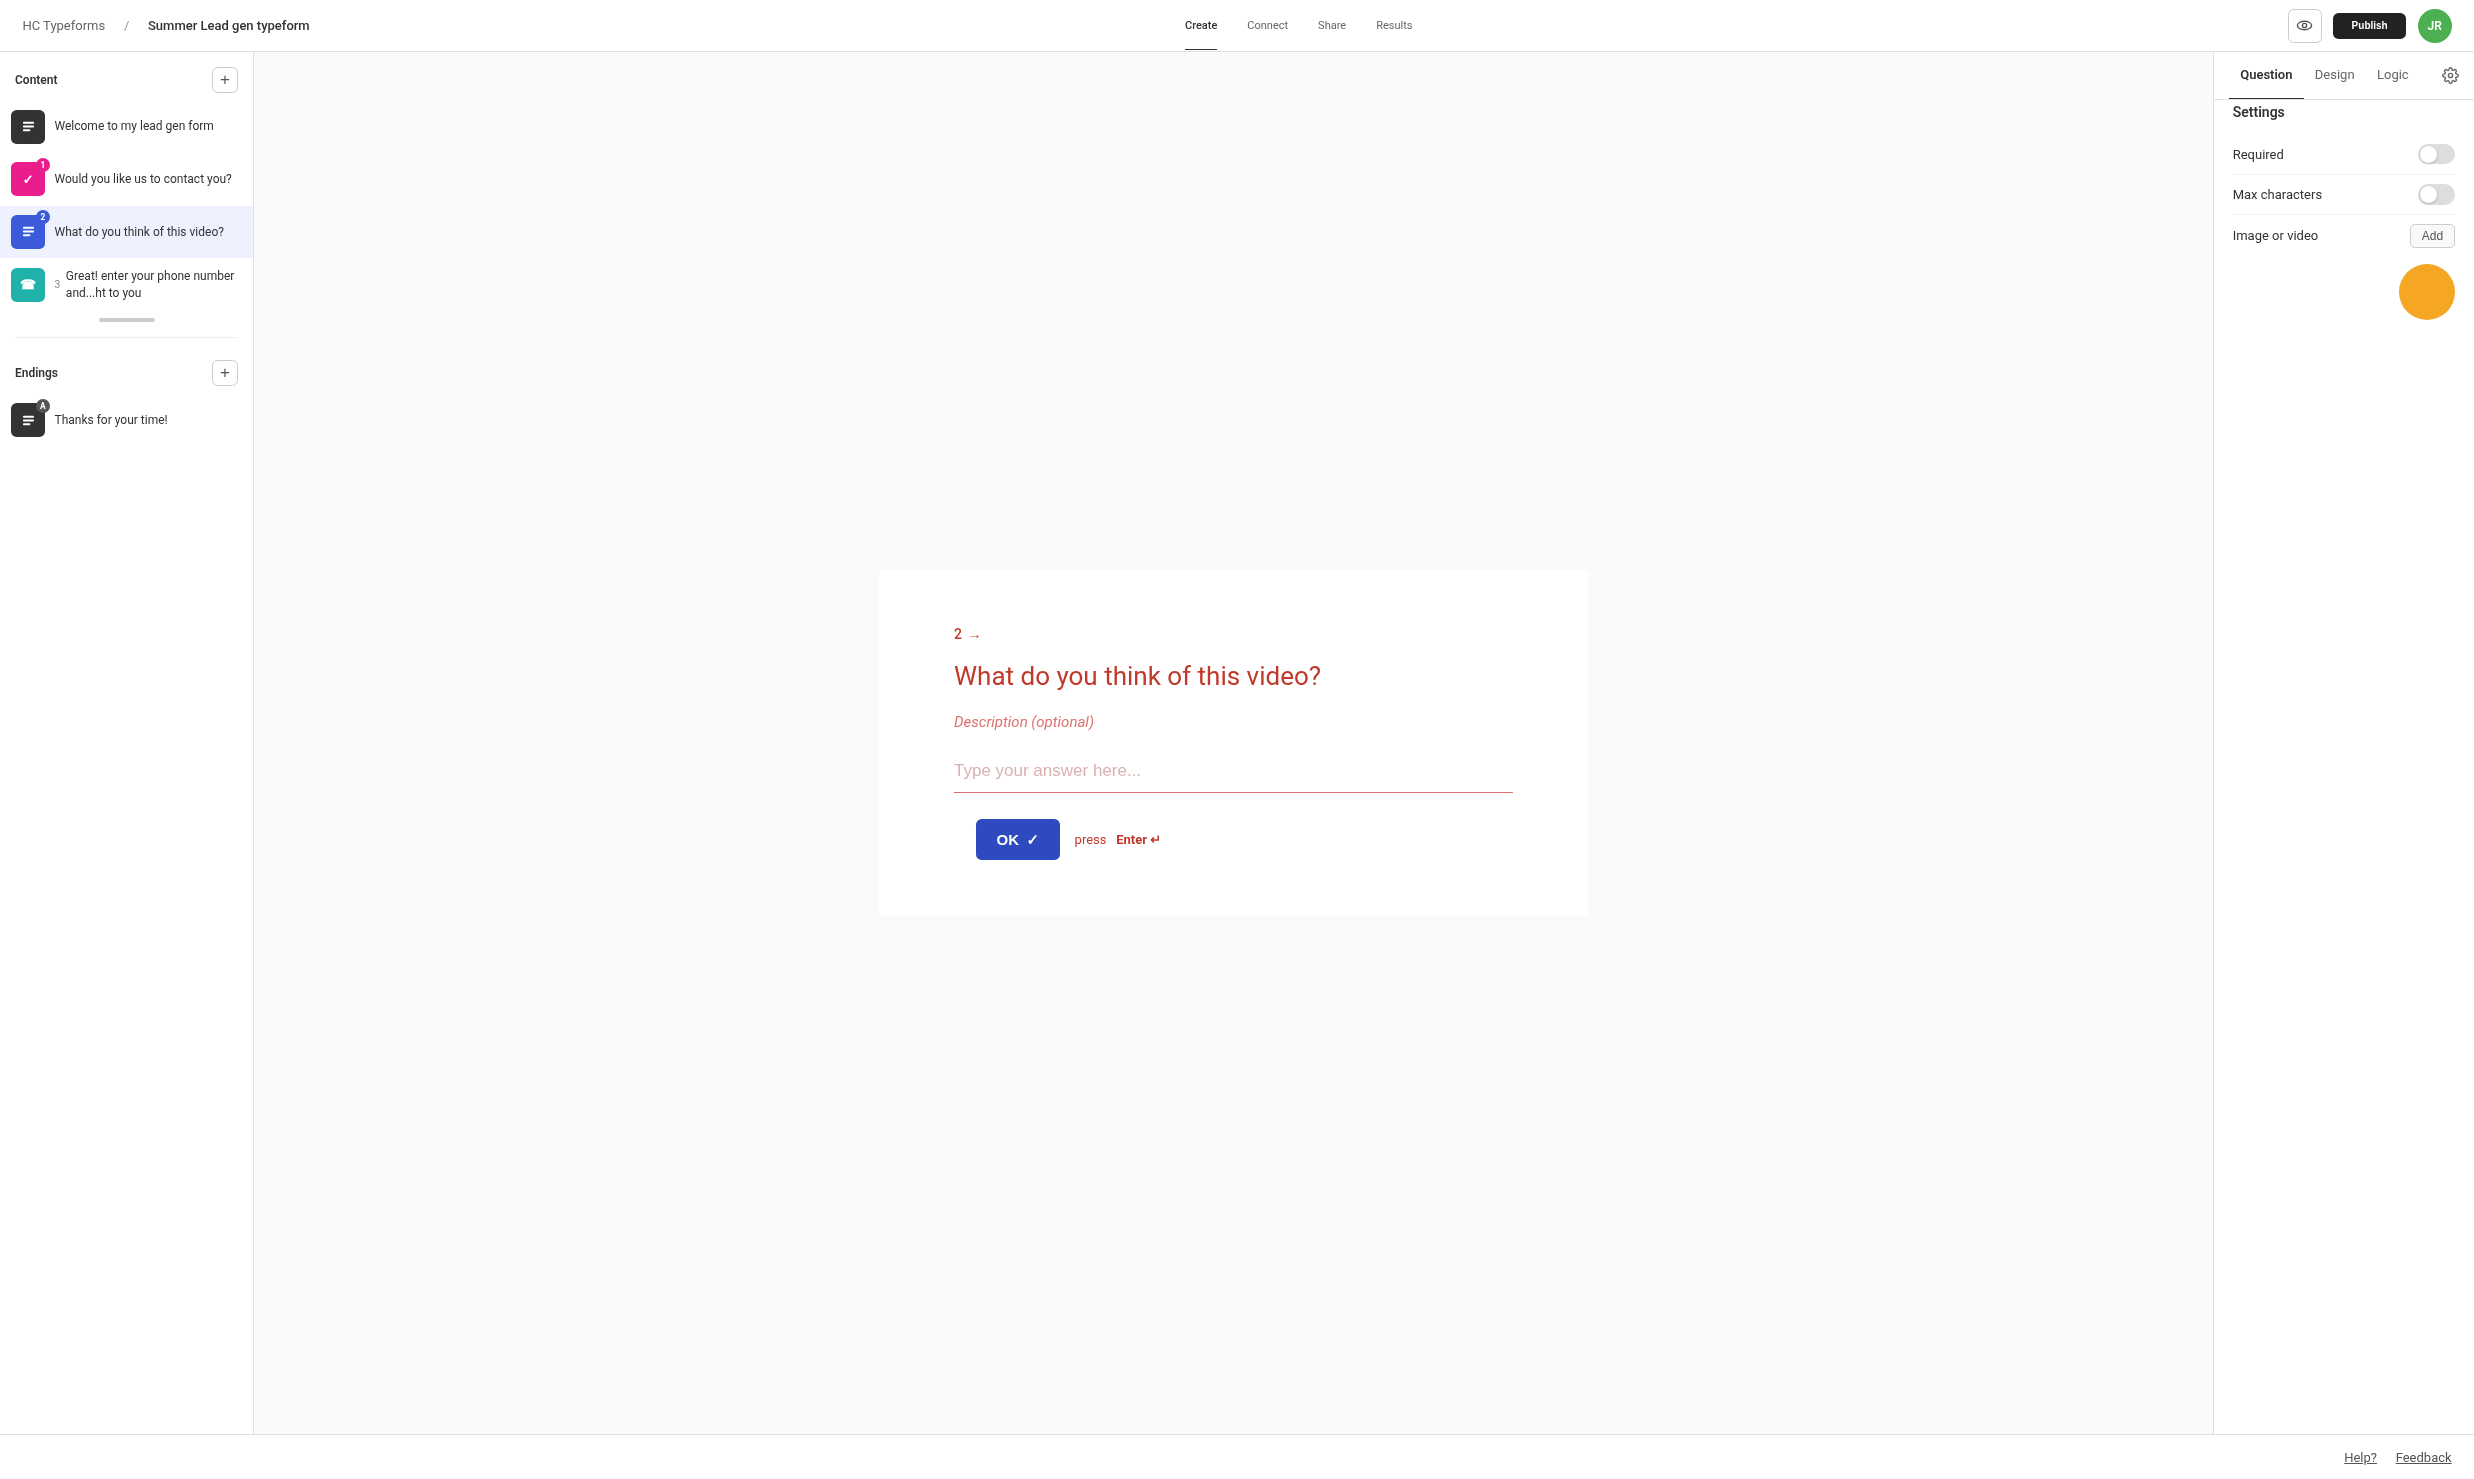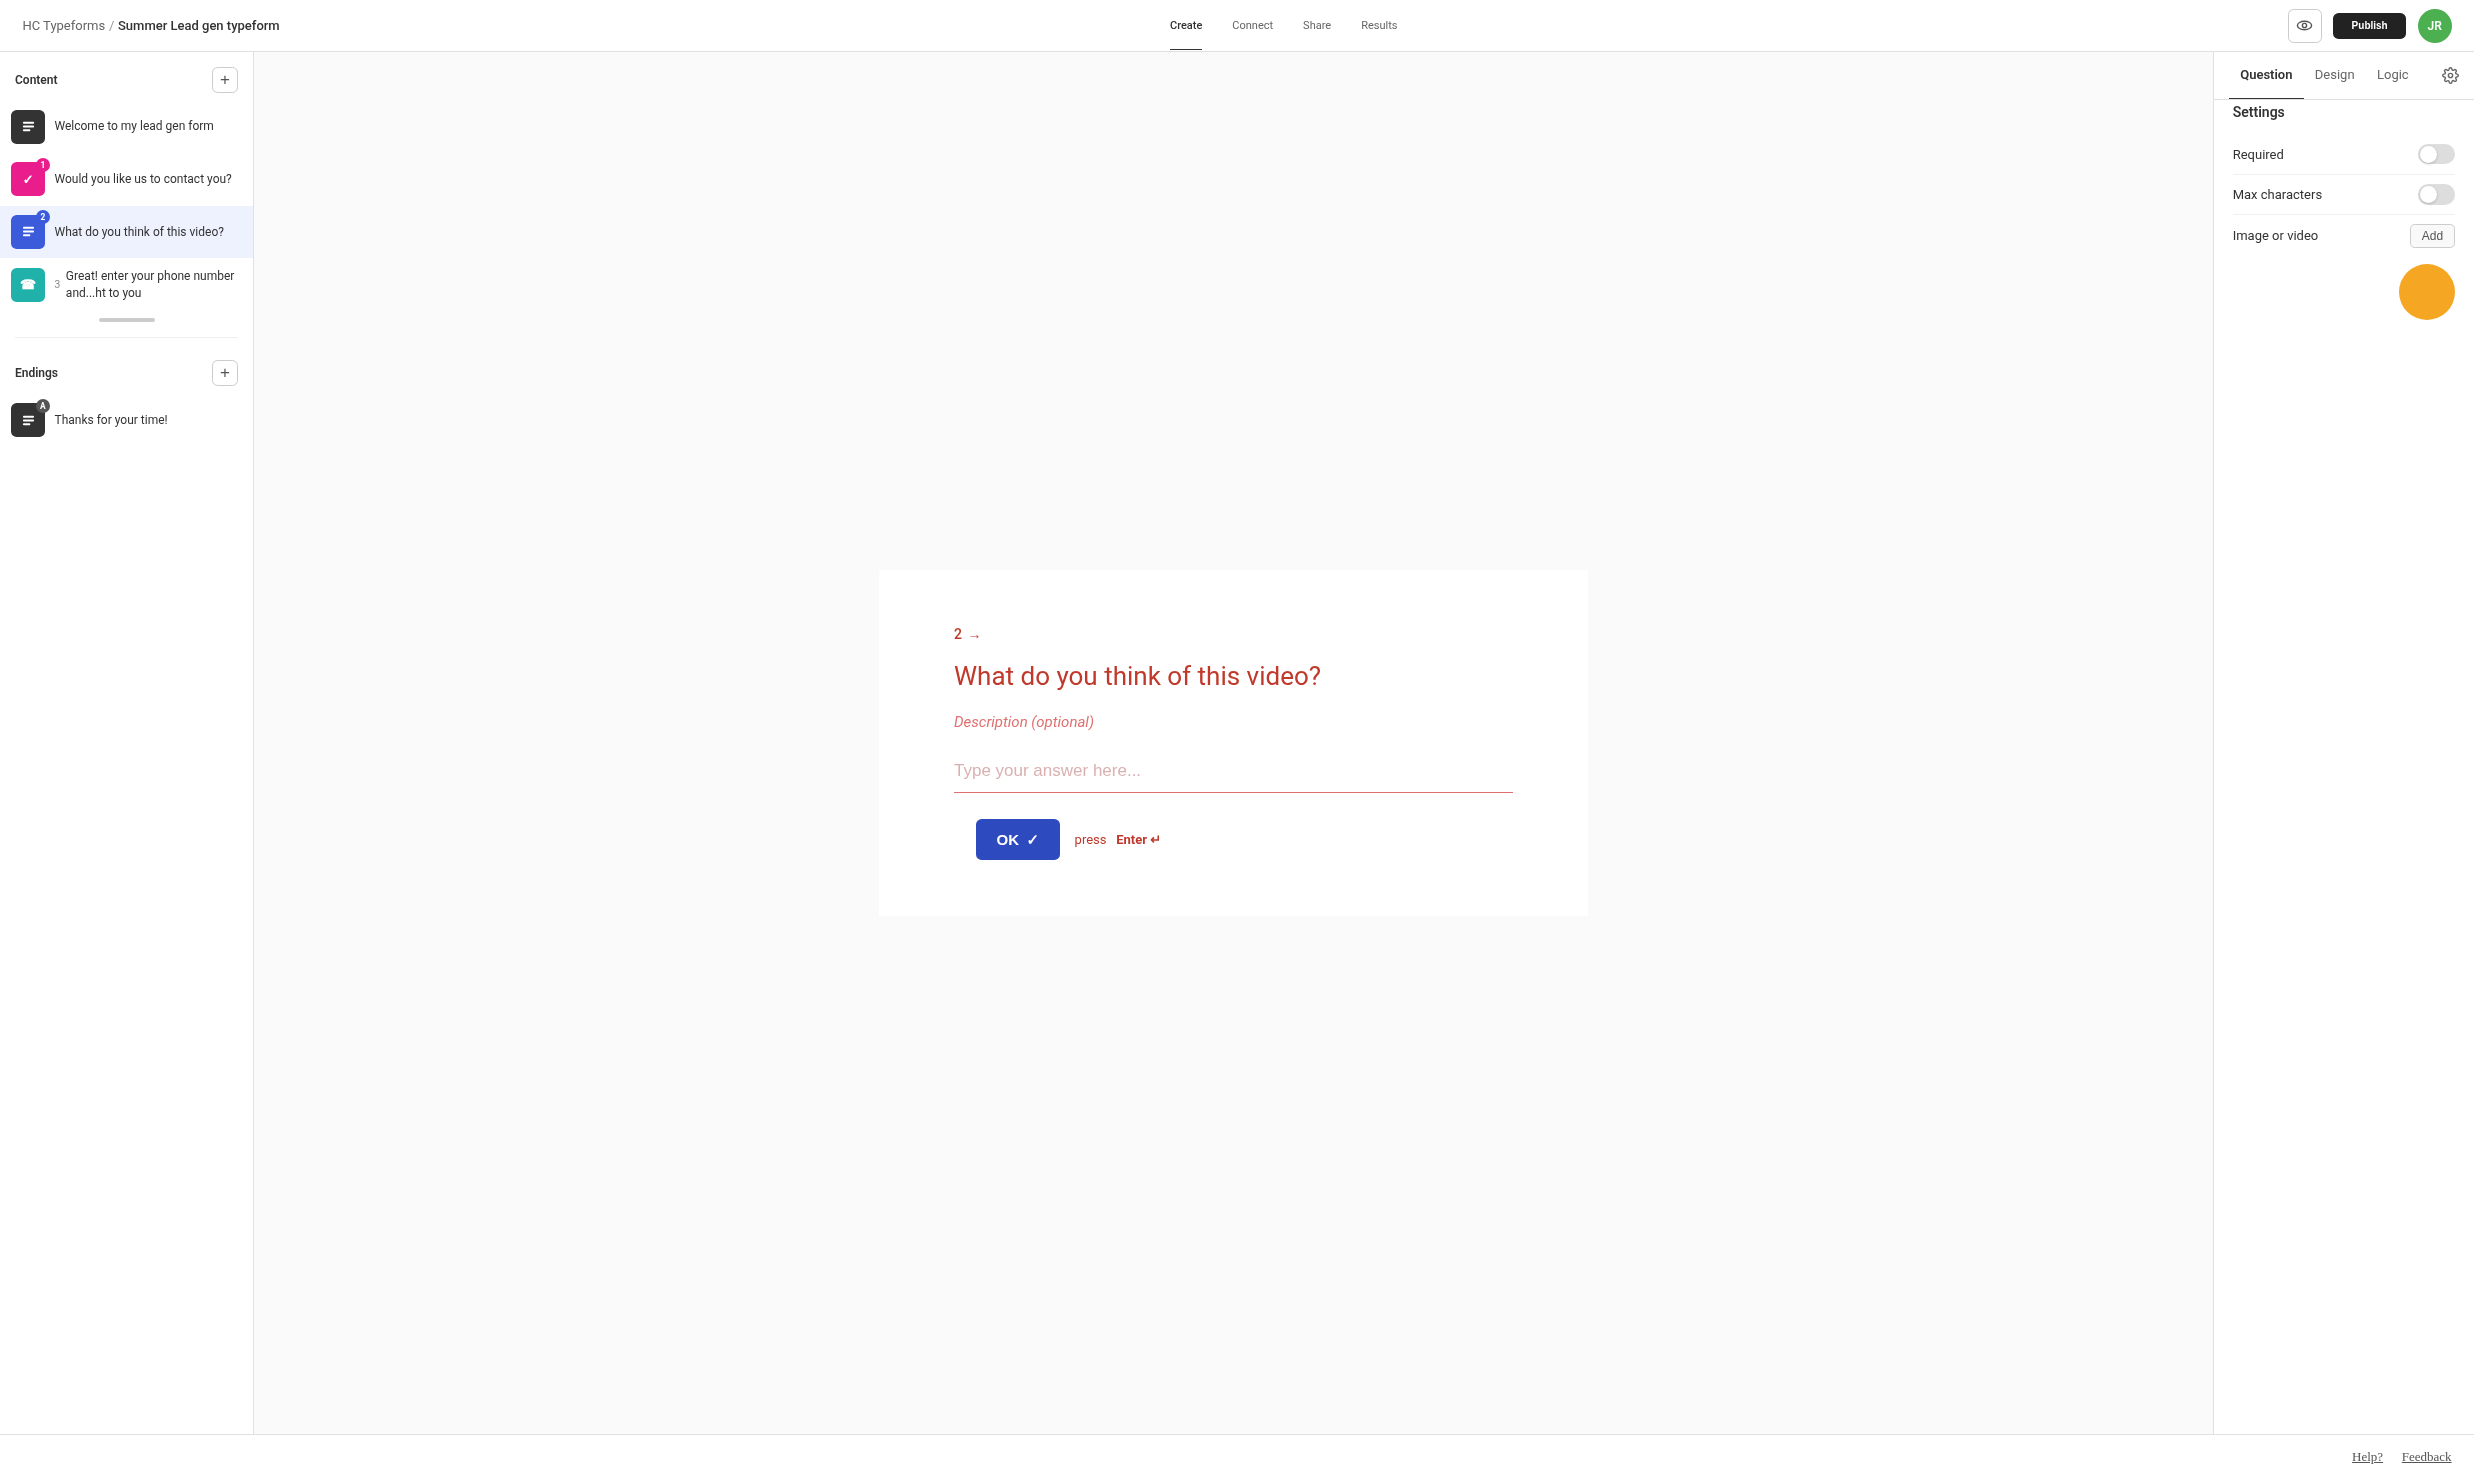--- a/index.html
+++ b/index.html
@@ -1,21 +1,21 @@
 <!DOCTYPE html>
 <html style="font-size:15px"><head>
   <meta charset="utf-8">
   <style>
     * { box-sizing: border-box; margin: 0; padding: 0; }
     body { font-family: -apple-system, BlinkMacSystemFont, 'Segoe UI', Roboto, sans-serif; background: #f5f5f5; height: 100vh; overflow: hidden; display: flex; flex-direction: column; }
 
     
     .top-nav {
       display: flex; align-items: center; background: #fff; border-bottom: 0.9px solid #e0e0e0;
-      padding: 0 22.4px; height: 52px; flex-shrink: 0; 
+      padding: 0 22.4px; height: 52px; flex-shrink: 0; gap: 15px;
     }
     .brand-link { color: #666; font-size: 13px; text-decoration: none; }
     .breadcrumb-sep { color: #999; font-size: 13px; margin: 0 3.7px; }
     .form-title { font-size: 13px; color: #333; font-weight: 500; }
     .nav-center { display: flex; gap: 30px; margin: 0 auto; }
     .nav-tab { font-size: 11px; color: #666; cursor: pointer; padding: 17px 0; border-bottom: 1.9px solid transparent; text-decoration: none; }
     .nav-tab.active { color: #333; border-bottom: 1.9px solid #333; font-weight: 500; }
     .nav-right { display: flex; align-items: center; gap: 11.2px; }
     .preview-btn { width: 34px; height: 34px; border: 0.9px solid #ccc; border-radius: 5.6px; background: #fff; cursor: pointer; display: flex; align-items: center; justify-content: center; color: #555; }
     .publish-btn { background: #222; color: #fff; border: none; border-radius: 5.6px; padding: 7.5px 18.7px; font-size: 10px; font-weight: 600; cursor: pointer; }
@@ -72,21 +72,21 @@
     .settings-title { font-size: 14px; font-weight: 600; color: #333; margin-bottom: 15px; }
     .setting-row { display: flex; align-items: center; justify-content: space-between; padding: 9.3px 0; border-bottom: 0.9px solid #f0f0f0; }
     .setting-name { font-size: 13px; color: #333; }
     .toggle { width: 37px; height: 20.5px; background: #ddd; border-radius: 10.3px; position: relative; cursor: pointer; flex-shrink: 0; }
     .toggle::after { content: ''; position: absolute; width: 17px; height: 17px; background: #fff; border-radius: 50%; top: 1.9px; left: 1.9px; transition: left 0.2s; box-shadow: 0 0.9px 2.8px rgba(0,0,0,0.2); }
     .image-video-row { display: flex; align-items: center; justify-content: space-between; padding: 9.3px 0; }
     .add-media-btn { font-size: 12px; color: #555; border: 0.9px solid #ccc; border-radius: 4.7px; padding: 3.7px 11.2px; cursor: pointer; background: #f9f9f9; }
     .gold-circle { width: 56px; height: 56px; background: #f5a623; border-radius: 50%; margin-top: 7.5px; float: right; }
 
     
-    .footer-bar { background: #fff; border-top: 0.9px solid #e0e0e0; height: 45px; display: flex; align-items: center; justify-content: flex-end; padding: 0 22.4px; gap: 18.7px; font-family: Liberation Serif, serif; }
+    .footer-bar { background: #fff; border-top: 0.9px solid #e0e0e0; height: 45px; display: flex; align-items: center; justify-content: flex-end; padding: 0 22.4px; gap: 18.7px; }
     .footer-link { font-size: 13px; color: #555; text-decoration: underline; cursor: pointer; }
 
     .canvas-wrapper { width: 100%; height: 100%; display: flex; align-items: center; justify-content: center; }
   </style>
 </head>
 <body>
 
 <nav class="top-nav">
   <span class="brand-link">HC Typeforms</span>
   <span class="breadcrumb-sep">/</span>

